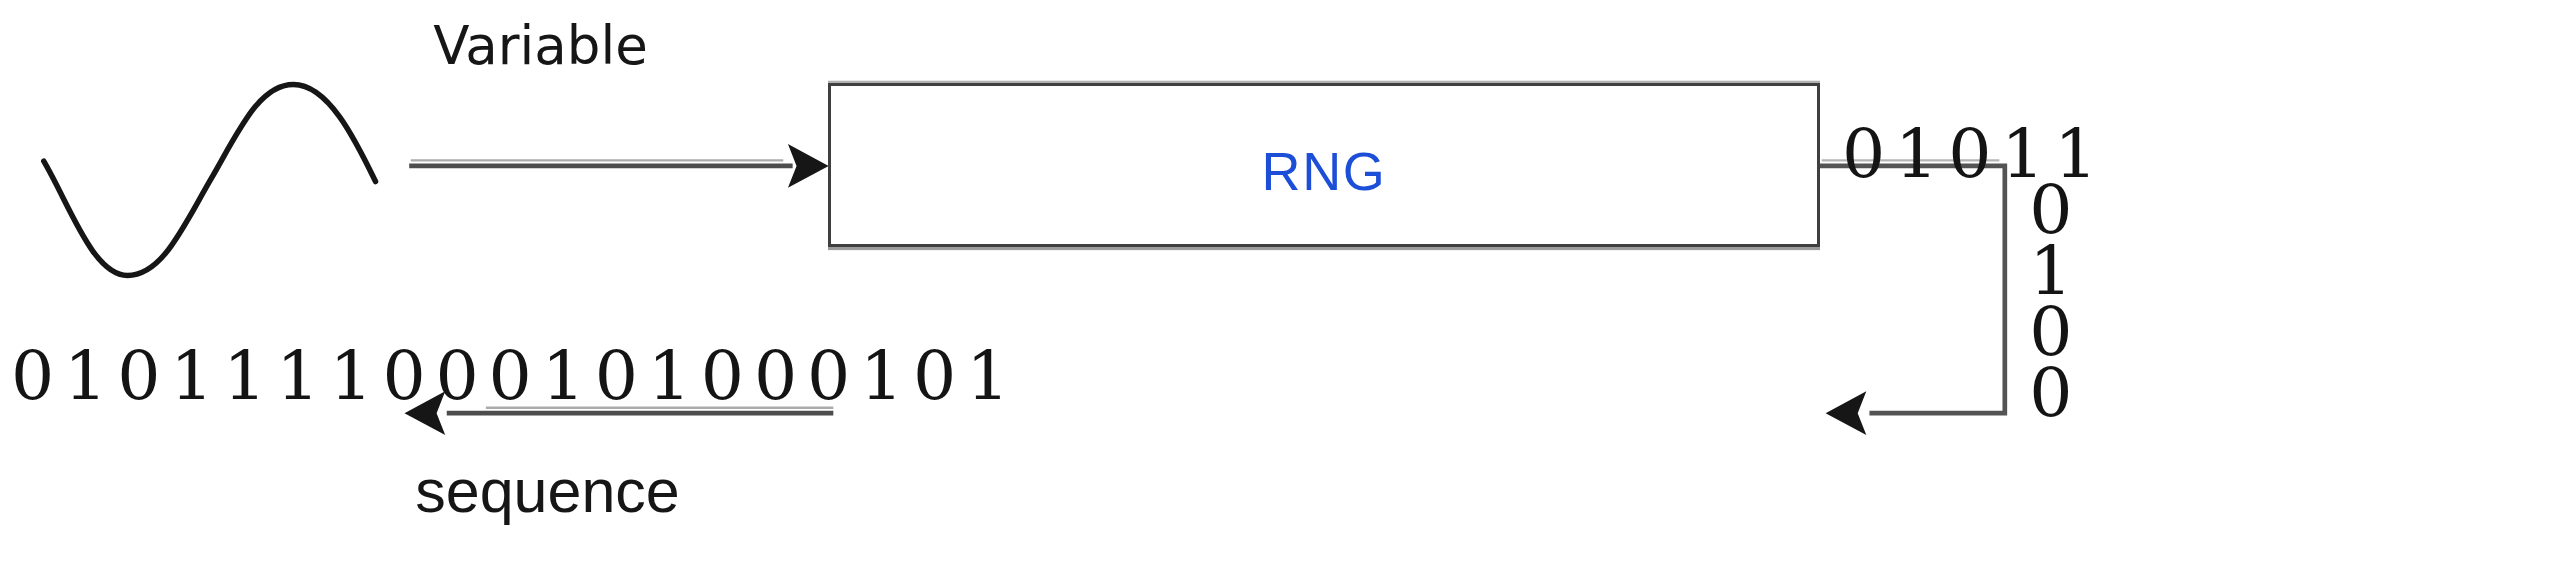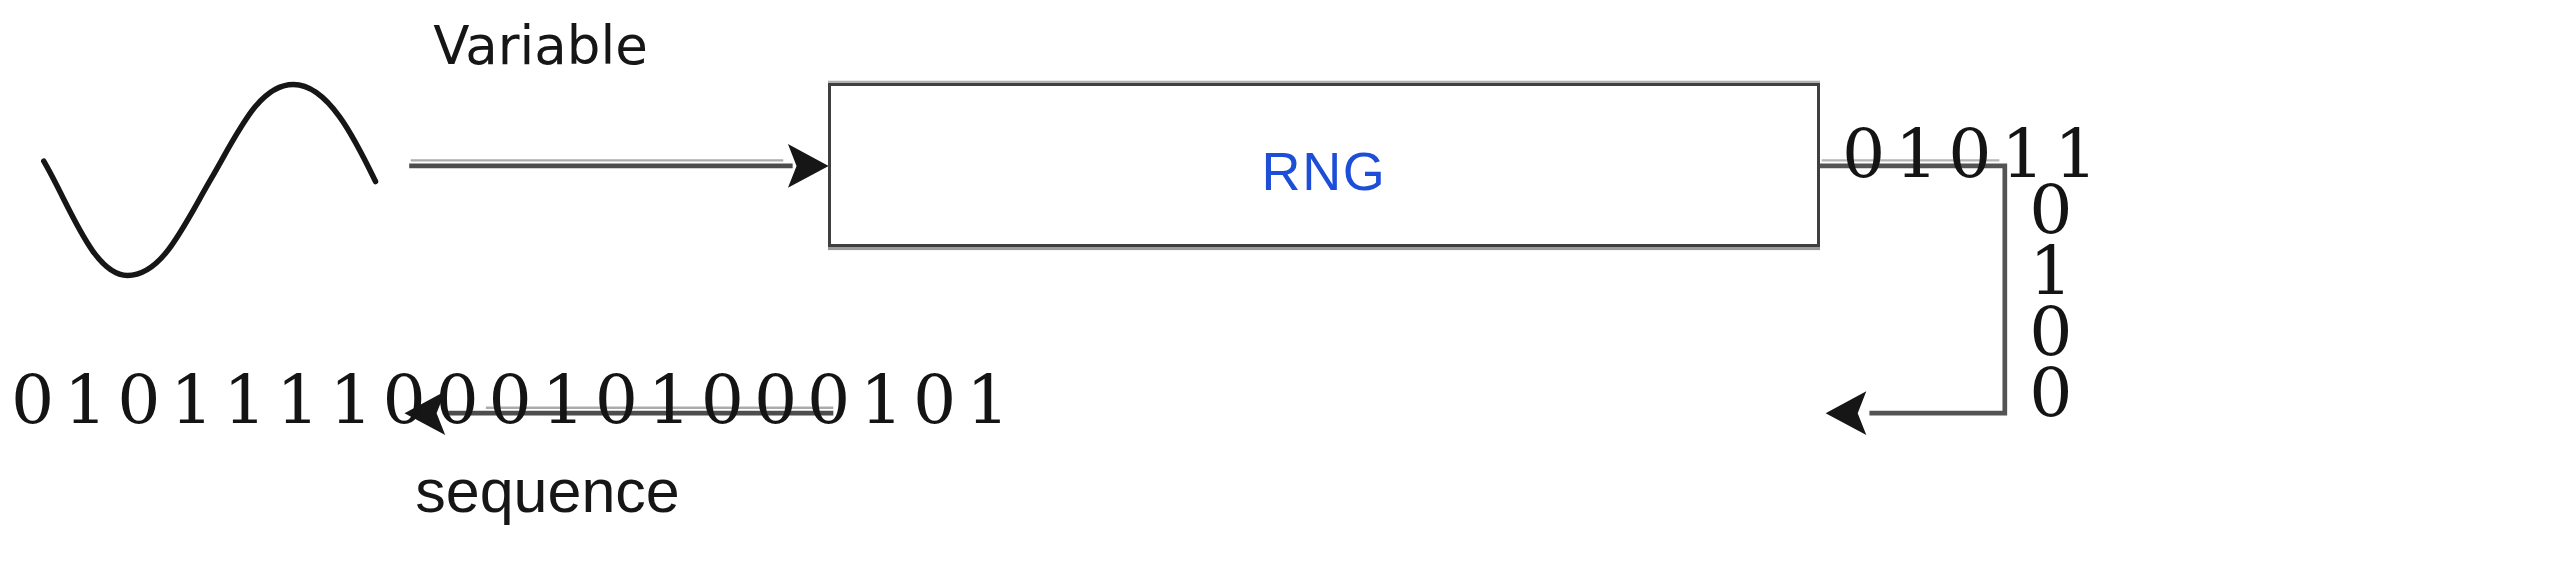--- a/index.html
+++ b/index.html
@@ -40,21 +40,21 @@
     font-size: 53px; line-height: 76px;
   }
   .bits {
     position: absolute; z-index: 3;
     font-family: "DejaVu Serif", serif;
     font-size: 68px; line-height: 1;
     letter-spacing: 9.8px;
     color: #141414;
     white-space: nowrap;
   }
-  .bits-output { left: 11px;  top: 342px; margin-top: 24px; }
+  .bits-output { left: 11px;  top: 342px; }
   .bits-top    { left: 1842px; top: 120px; }
   .bits-bottom { left: 1845px; top: 429px; }
   .bits-column {
     left: 2012px; top: 179px; width: 78px;
     text-align: center; line-height: 61px; letter-spacing: 0;
   }
   .bits-column span { display: block; }
   .lbl-pseudo {
     left: 305px; top: 451px; width: 485px;
     font-family: "Liberation Sans", sans-serif;

